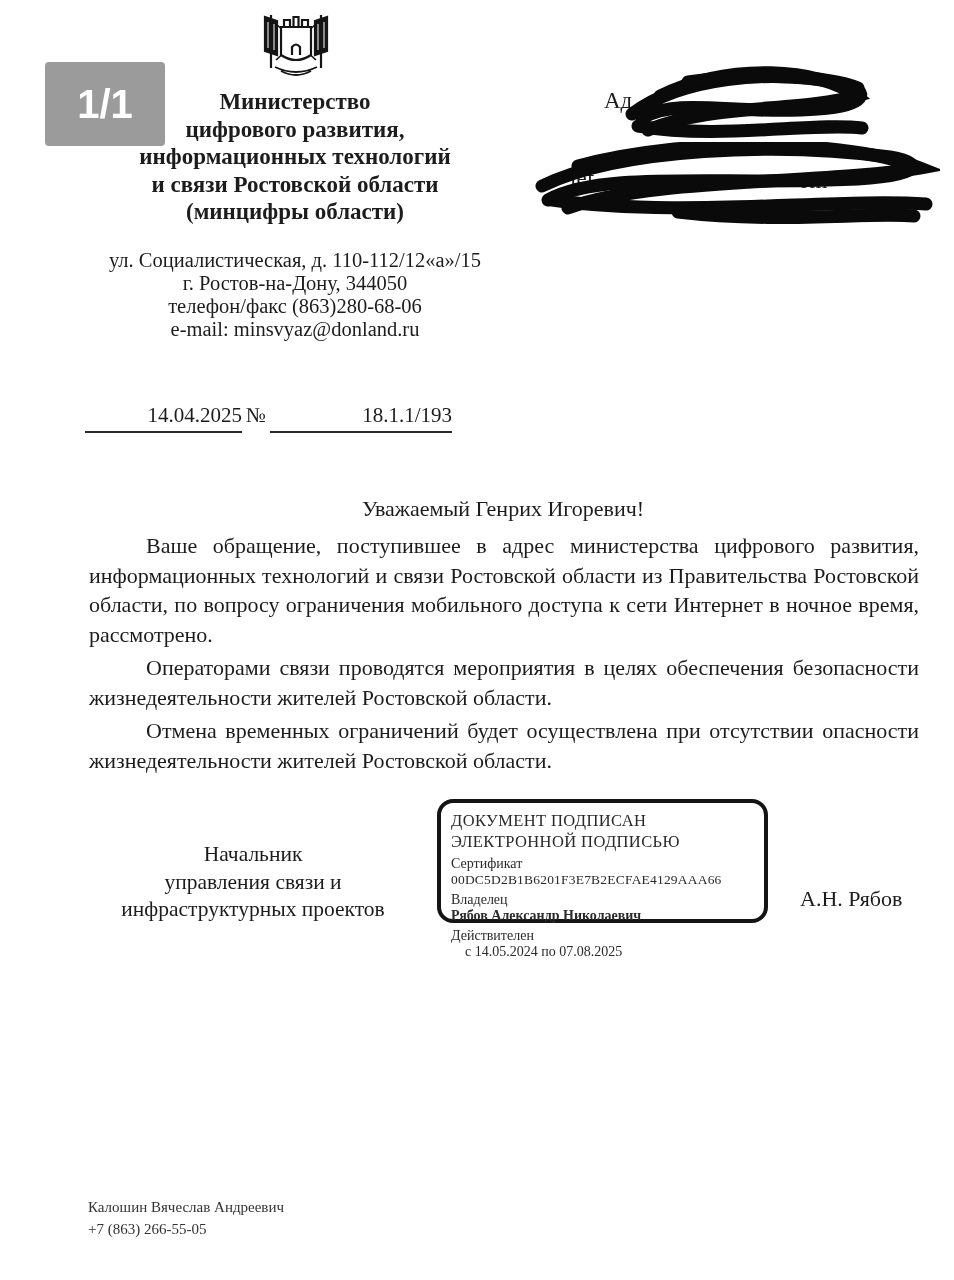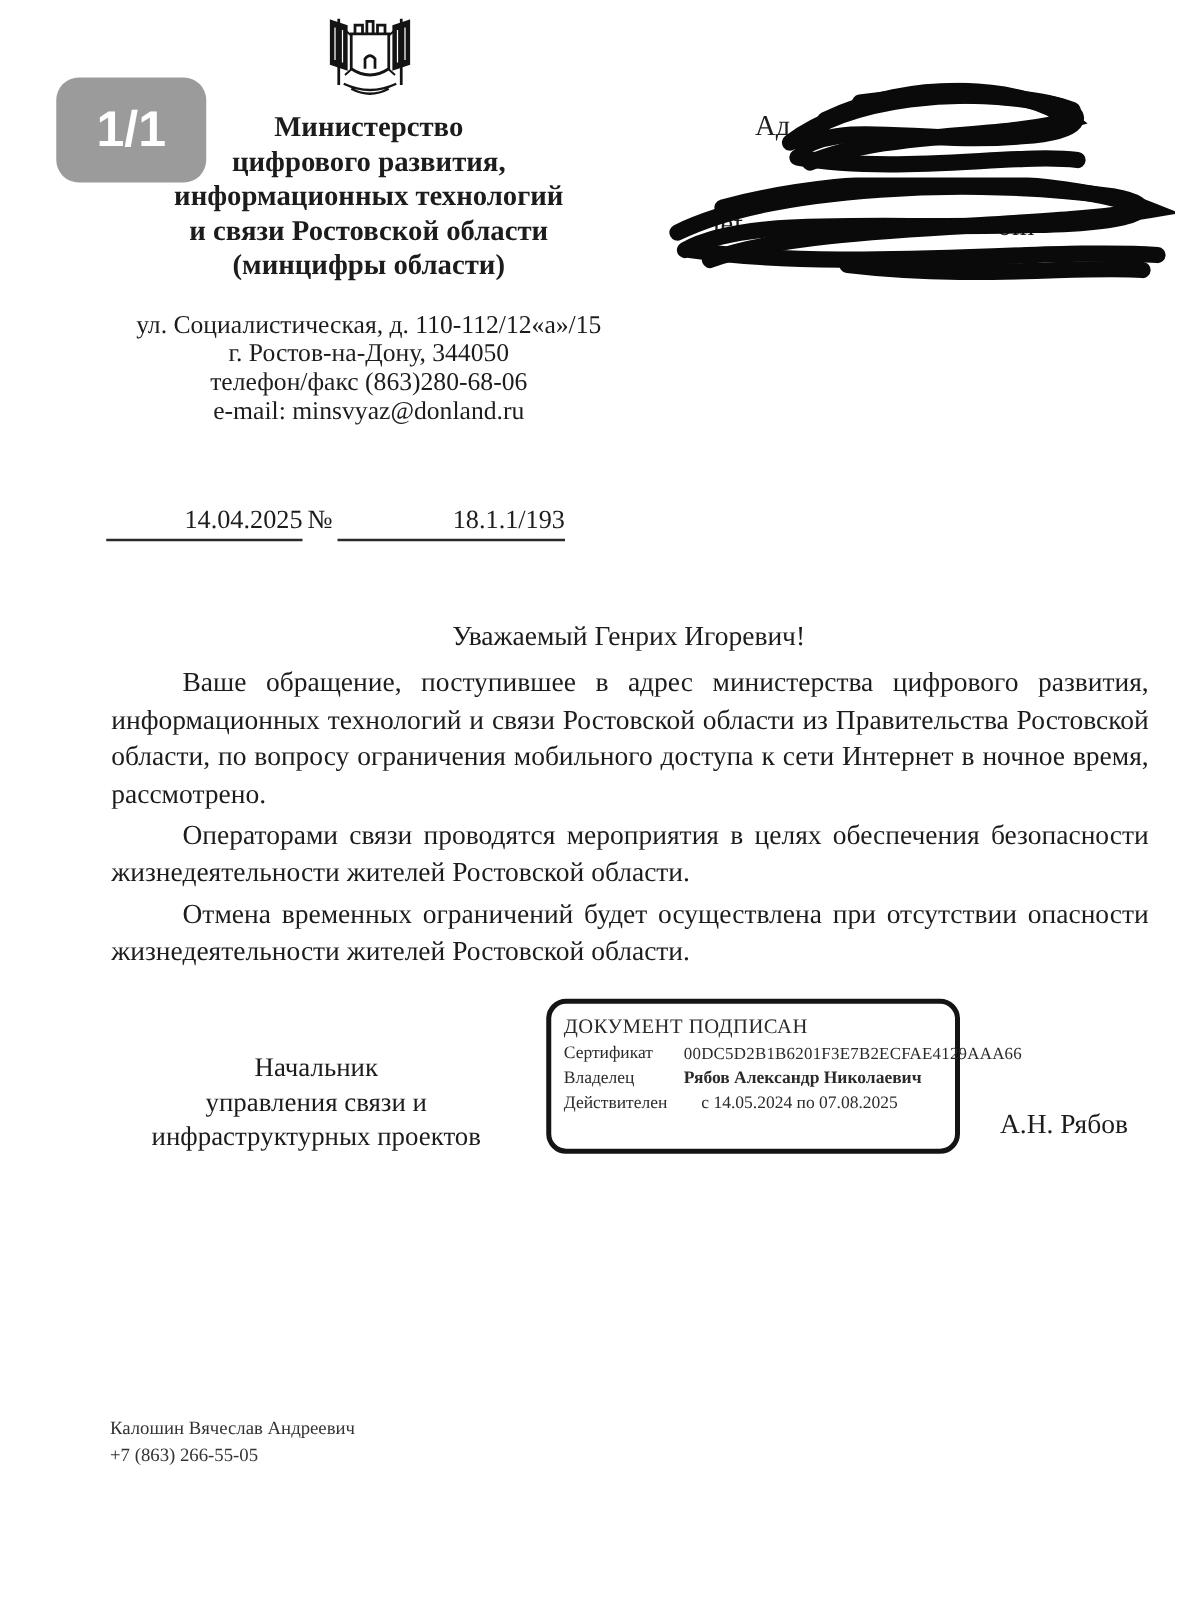--- a/index.html
+++ b/index.html
@@ -3,21 +3,21 @@
 <meta charset="utf-8">
 <style>
   * { margin:0; padding:0; box-sizing:border-box; }
   html,body { width:954px; height:1280px; background:#ffffff; }
   body { position:relative; font-family:"Liberation Serif", serif; color:#1c1c1c; overflow:hidden; }
 
   .page { position:absolute; inset:0; background:#ffffff; }
 
   
   .badge { position:absolute; left:45px; top:62px; width:120px; height:84px;
-           background:#9b9b9b; border-radius:18px; display:flex; align-items:center; justify-content:center;
+           background:#9b9b9b; border-radius:4px; display:flex; align-items:center; justify-content:center;
            color:#ffffff; font-family:"Liberation Sans", sans-serif; font-weight:700; font-size:40px; }
 
   
   .coat { position:absolute; left:250px; top:10px; width:92px; height:74px; }
 
   
   .ministry { position:absolute; left:95px; top:88px; width:400px; text-align:center;
               font-weight:700; font-size:23px; line-height:27.5px; }
   .address  { position:absolute; left:80px; top:249px; width:430px; text-align:center;
               font-size:20.5px; line-height:23px; }
@@ -41,28 +41,28 @@
 
   
   .position-block { position:absolute; left:83px; top:841px; width:340px; text-align:center;
                     font-size:21.5px; line-height:27.5px; }
   .signer-name { position:absolute; left:800px; top:886px; width:135px; font-size:22px; }
 
   
   .stamp { position:absolute; left:437px; top:799px; width:331px; height:124px;
            border:4px solid #141414; border-radius:16px; background:#fff; padding:7px 10px 6px 10px; }
   .stamp-title { text-align:left; font-size:16.5px; line-height:21px; letter-spacing:0.4px; color:#2a2a2a; }
-  .stamp-row { display:flex; margin-top:4px; font-size:14px; color:#2a2a2a; align-items:flex-end; }
+  .stamp-row { display:flex; margin-top:4px; font-size:14px; color:#2a2a2a; align-items:flex-start;flex-direction:column; }
   .stamp-label { width:96px; flex:none; }
   .stamp-val-cert { font-size:13.5px; letter-spacing:0.2px; }
   .stamp-val-owner { font-weight:700; }
   .stamp-val-valid { padding-left:14px; }
 
   
-  .footer { position:absolute; left:88px; top:1132px; font-size:15px; line-height:22px; color:#333; }
+  .footer { position:absolute; left:88px; top:1196px; font-size:15px; line-height:22px; color:#333; }
 </style>
 </head>
 <body>
 
 <div class="page">
 
   <div class="badge">
     <span>1/1</span>
   </div>
 
@@ -141,20 +141,21 @@
   </div>
 
   <div class="position-block">
     <div>Начальник</div>
     <div>управления связи и</div>
     <div>инфраструктурных проектов</div>
   </div>
 
   <div class="stamp">
     <div class="stamp-title">ДОКУМЕНТ ПОДПИСАН</div>
+    <div class="stamp-title">ЭЛЕКТРОННОЙ ПОДПИСЬЮ</div>
     <div class="stamp-row">
       <span class="stamp-label">Сертификат</span>
       <span class="stamp-val-cert">00DC5D2B1B6201F3E7B2ECFAE4129AAA66</span>
     </div>
     <div class="stamp-row">
       <span class="stamp-label">Владелец</span>
       <span class="stamp-val-owner">Рябов Александр Николаевич</span>
     </div>
     <div class="stamp-row">
       <span class="stamp-label">Действителен</span>

